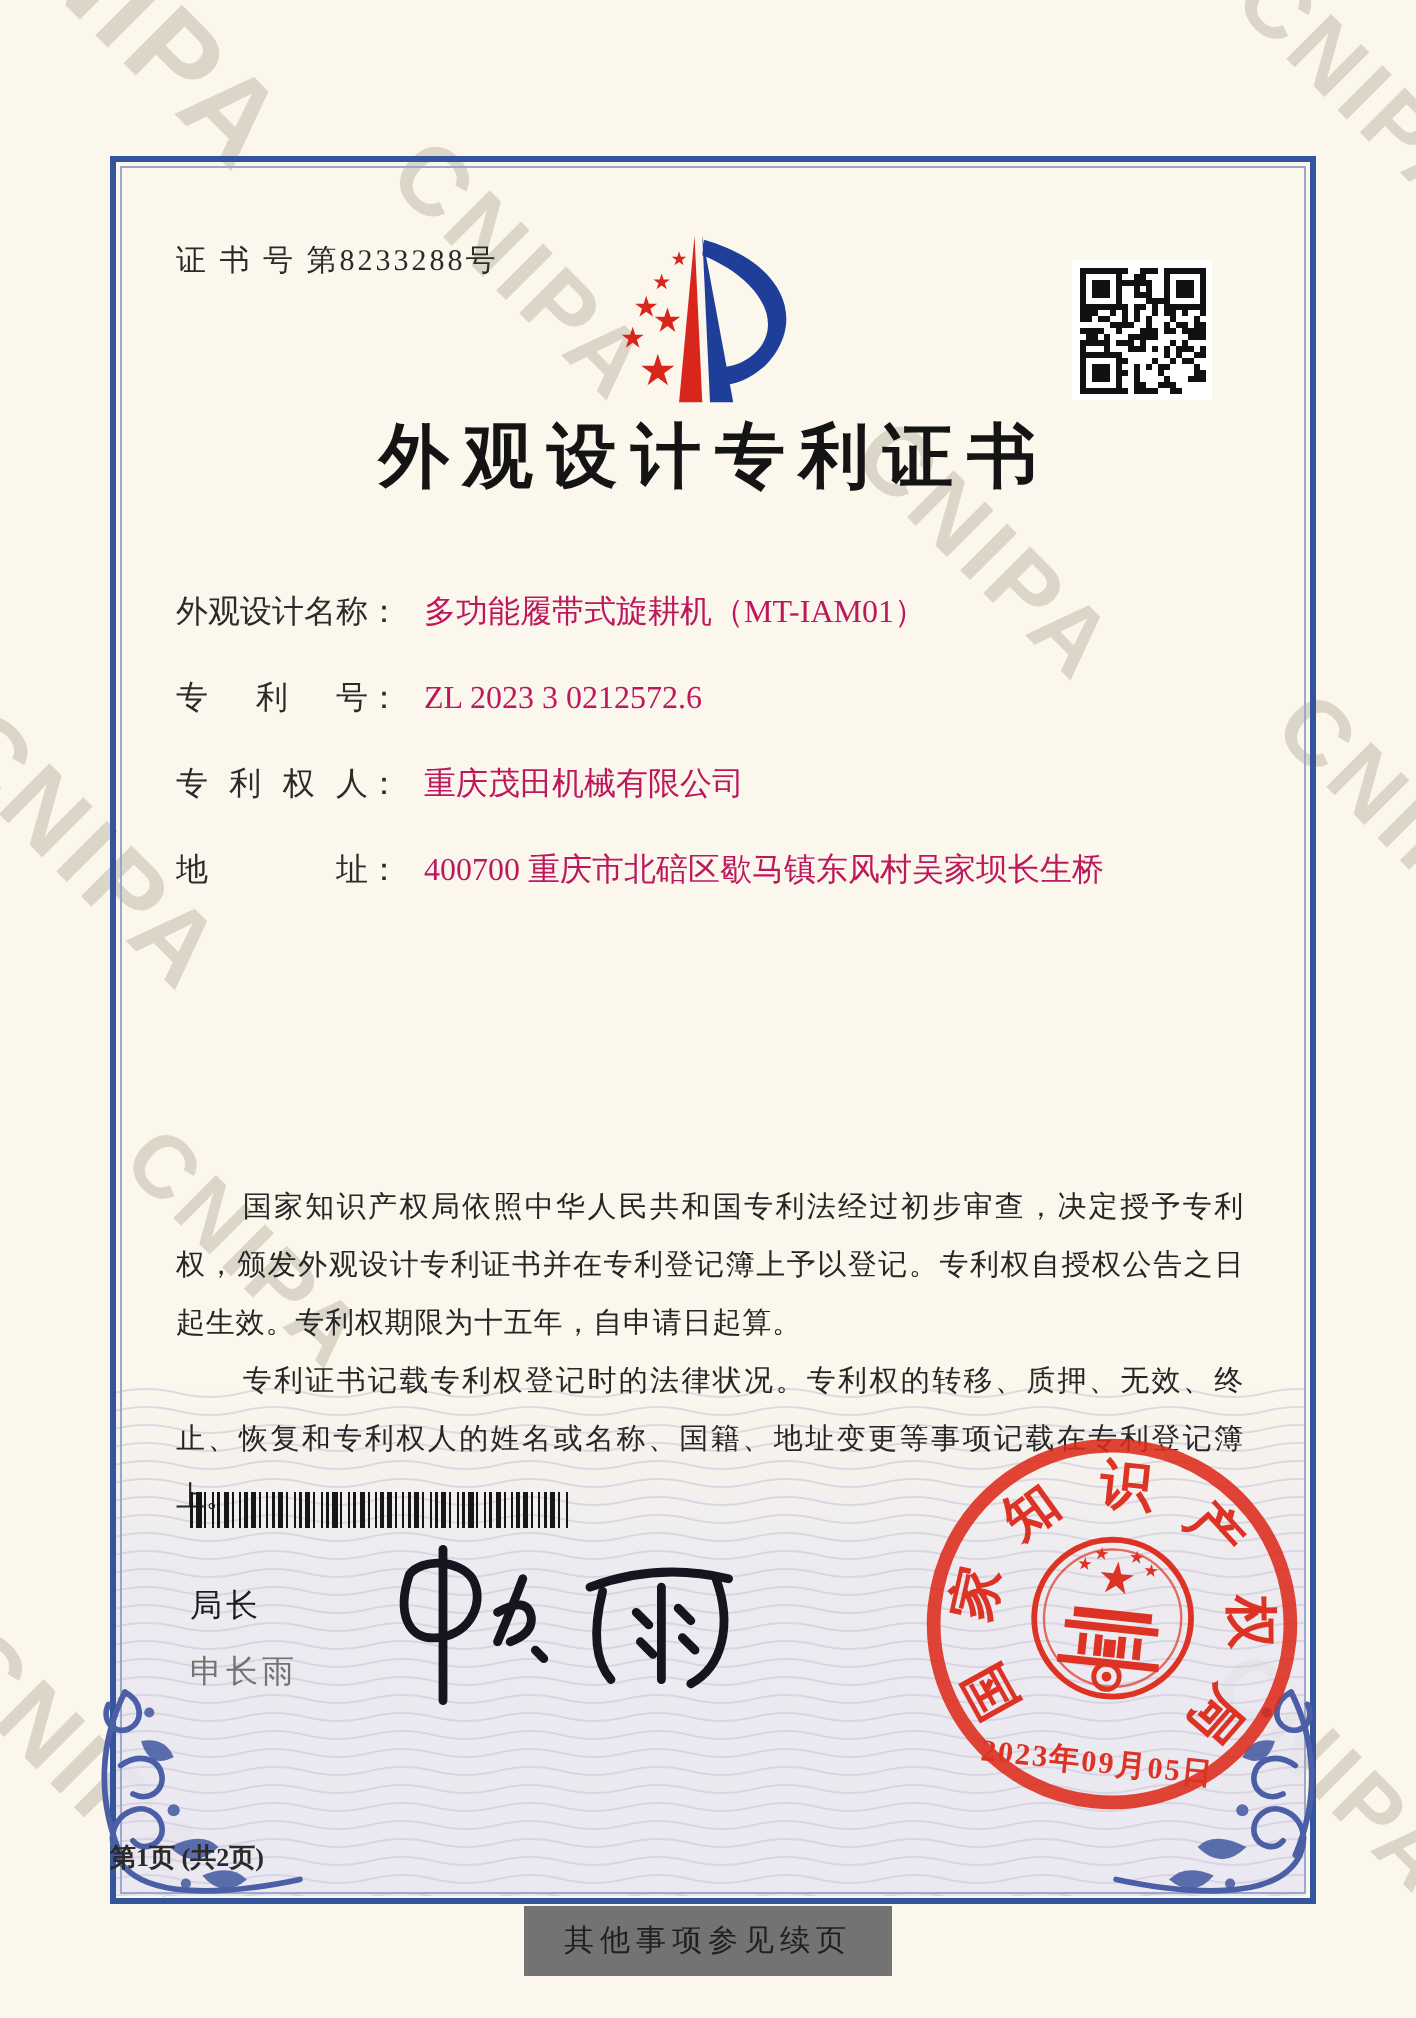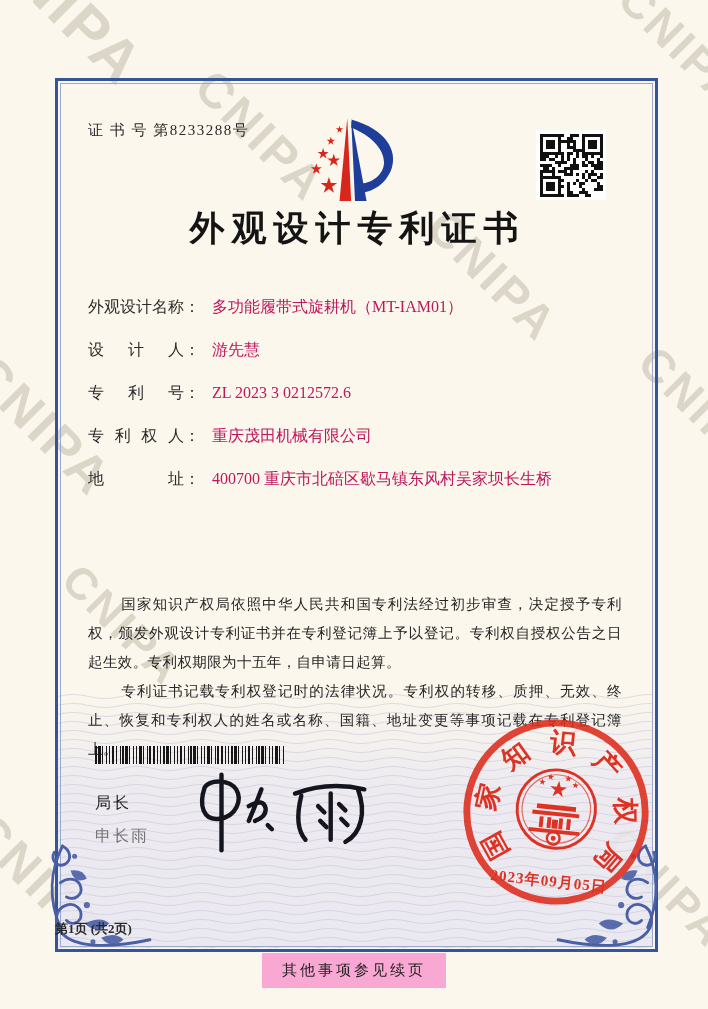--- a/index.html
+++ b/index.html
@@ -47,21 +47,21 @@
              font-size:16px;color:#1d1d1d;letter-spacing:2px;}
   .sig-name{position:absolute;left:95px;top:826px;z-index:5;font-family:"Liberation Sans",sans-serif;
             font-size:16px;color:#737373;letter-spacing:2px;}
   .sig-hand{position:absolute;left:190px;top:768px;width:210px;height:90px;z-index:5;}
   
   .seal{position:absolute;left:458px;top:714px;width:196px;height:196px;z-index:6;transform:rotate(6deg);opacity:.95;}
   
   .page-no{position:absolute;left:55px;top:920px;width:657px;text-align:left;z-index:5;
            font-size:13px;color:#2a2a2a;font-weight:bold;}
   .footer-note{position:absolute;left:50%;top:953px;transform:translateX(-50%);z-index:7;
-               background:#f9a8d4;padding:8px 20px;font-size:15px;letter-spacing:3px;color:#1f1f1f;}
+               background:#737373;padding:8px 20px;font-size:15px;letter-spacing:3px;color:#1f1f1f;}
 </style>
 </head>
 <body>
 
 <div class="page">
 
   <span class="wm" style="left:-35px;top:-30px;font-size:60px;">CNIPA</span>
   <span class="wm" style="left:180px;top:108px;font-size:48px;">CNIPA</span>
   <span class="wm" style="left:604px;top:18px;font-size:46px;">CNIPA</span>
   <span class="wm" style="left:412px;top:248px;font-size:48px;">CNIPA</span>
@@ -379,24 +379,20 @@
   </div>
 
   <div class="title">外观设计专利证书</div>
 
   <div class="fields">
     <div class="frow">
       <span class="flabel">外观设计名称</span><span class="fcolon">：</span>
       <span class="fvalue">多功能履带式旋耕机（MT-IAM01）</span>
     </div>
     <div class="frow">
-      <span class="flabel">设计人</span><span class="fcolon">：</span>
-      <span class="fvalue">游先慧</span>
-    </div>
-    <div class="frow">
       <span class="flabel">专利号</span><span class="fcolon">：</span>
       <span class="fvalue">ZL 2023 3 0212572.6</span>
     </div>
     <div class="frow">
       <span class="flabel">专利权人</span><span class="fcolon">：</span>
       <span class="fvalue">重庆茂田机械有限公司</span>
     </div>
     <div class="frow">
       <span class="flabel">地址</span><span class="fcolon">：</span>
       <span class="fvalue">400700 重庆市北碚区歇马镇东风村吴家坝长生桥</span>

